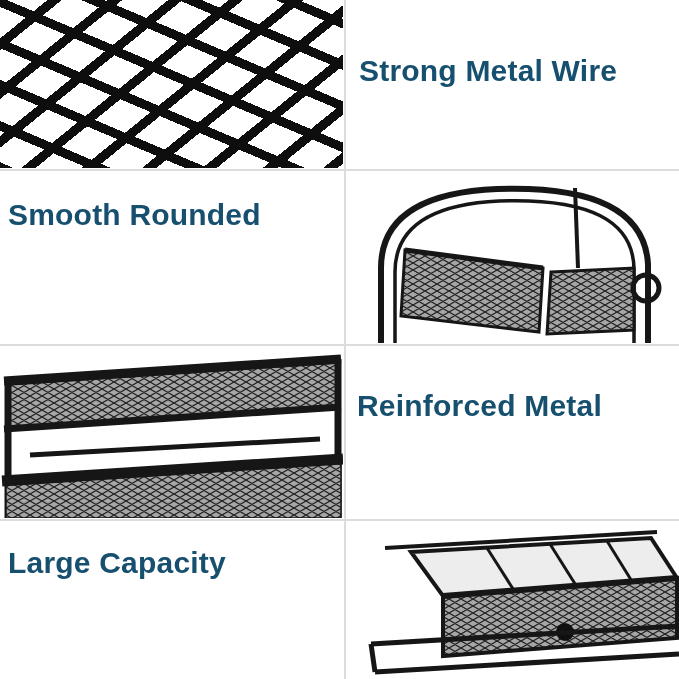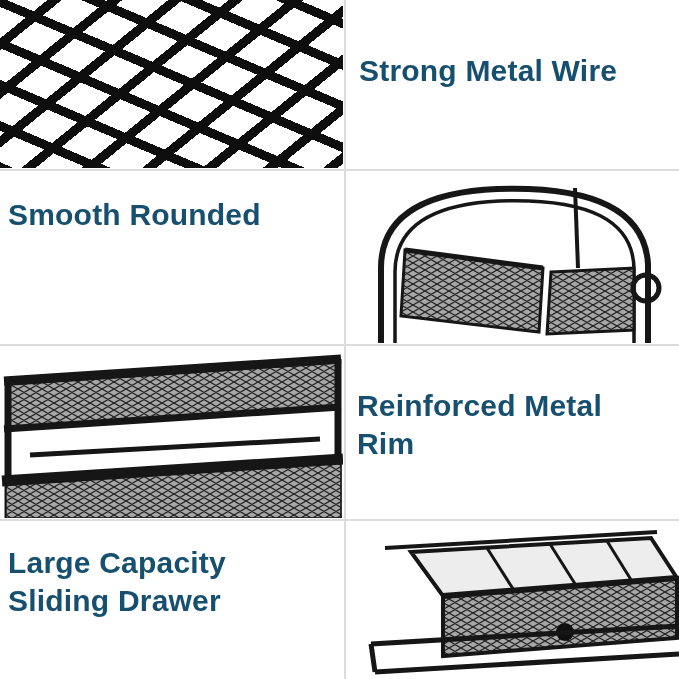--- a/index.html
+++ b/index.html
@@ -90,28 +90,26 @@
       <line x1="338" y1="12" x2="338" y2="171" stroke="#161616" stroke-width="7"></line>
       <line x1="30" y1="108" x2="320" y2="92" stroke="#161616" stroke-width="5"></line>
       <polygon points="6,138 341,116 341,171 6,171" fill="url(#meshFine)" stroke="#161616" stroke-width="1.5"></polygon>
       <line x1="2" y1="134" x2="343" y2="112" stroke="#161616" stroke-width="11"></line>
     </svg>
   </div>
 
   <div class="cell cell-text-3">
     <h2 class="feature-title">
       <span>Reinforced Metal</span>
-      <span>Rim</span>
     </h2>
   </div>
 
   <div class="cell cell-text-4">
     <h2 class="feature-title">
       <span>Large Capacity</span>
-      <span>Sliding Drawer</span>
     </h2>
   </div>
 
   <div class="cell cell-photo-drawer" aria-label="Large capacity sliding drawer of the mesh organizer">
     <svg viewBox="0 0 332 157">
       <line x1="38" y1="26" x2="310" y2="10" stroke="#161616" stroke-width="4"></line>
       <polygon points="64,30 304,16 330,56 96,74" fill="#ededed" stroke="#161616" stroke-width="4"></polygon>
       <line x1="140" y1="26" x2="168" y2="70" stroke="#161616" stroke-width="3"></line>
       <line x1="203" y1="22" x2="230" y2="65" stroke="#161616" stroke-width="3"></line>
       <line x1="260" y1="19" x2="286" y2="61" stroke="#161616" stroke-width="3"></line>

